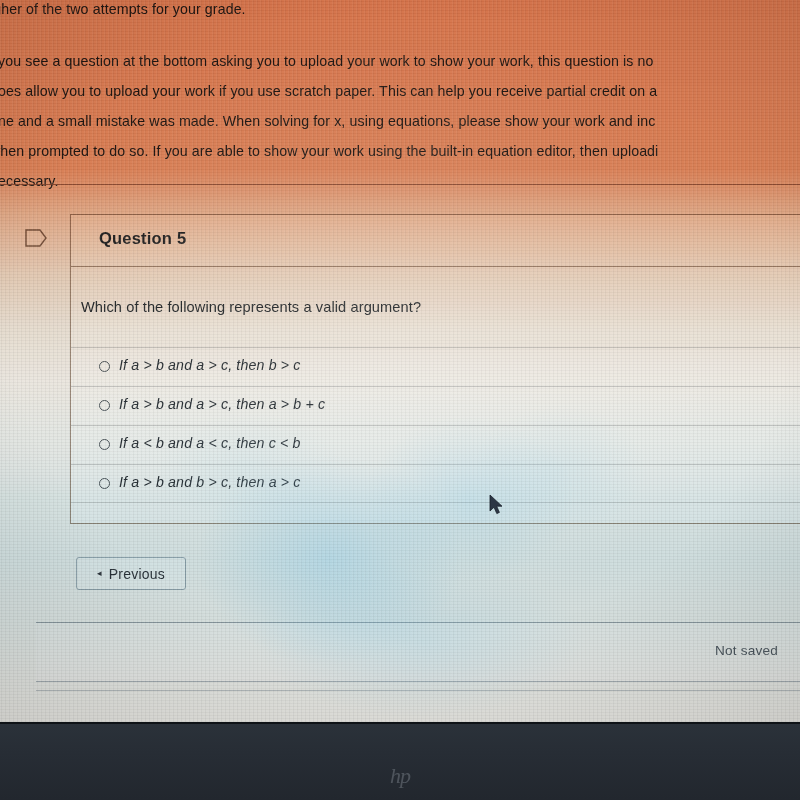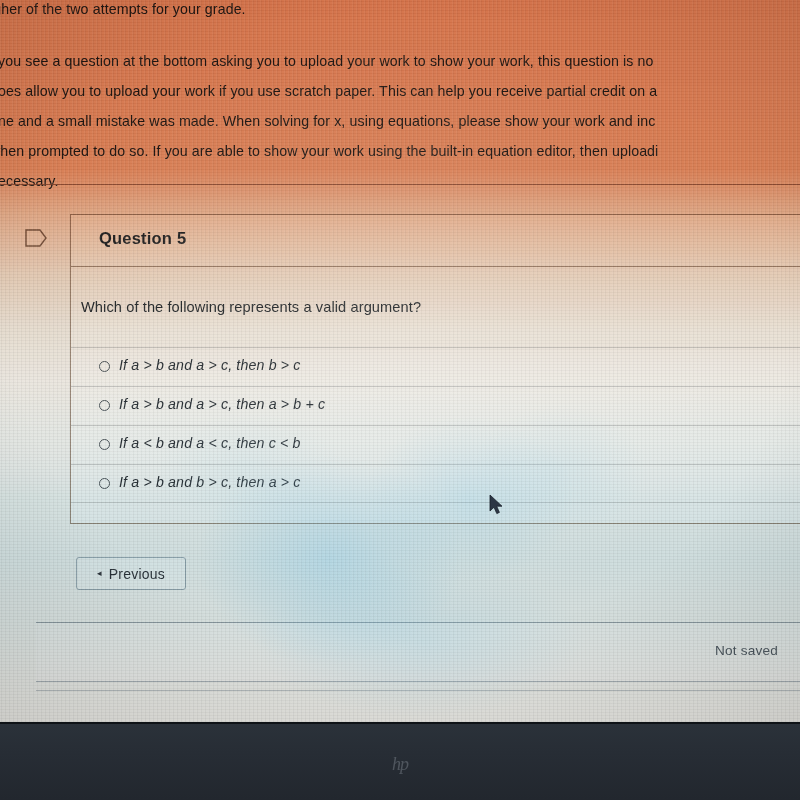--- a/index.html
+++ b/index.html
@@ -309,30 +309,30 @@
     position: absolute;
     left: 0; top: 0;
     width: 100%;
     height: 2px;
     background: rgba(10,14,18,0.85);
   }
   #hp-logo {
     position: absolute;
     left: 50%;
     transform: translateX(-50%);
-    bottom: 14px;
+    bottom: 2px;
     width: 44px;
     height: 44px;
     border-radius: 50%;
     opacity: 0.30;
     display: flex;
     align-items: center;
     justify-content: center;
     color: #aeb6bf;
-    font-size: 18px;
+    font-size: 22px;
     font-style: italic;
     font-family: "Liberation Serif", serif;
     letter-spacing: -1px;
   }
 </style>
 </head>
 <body>
 
 <div id="photo">
 

